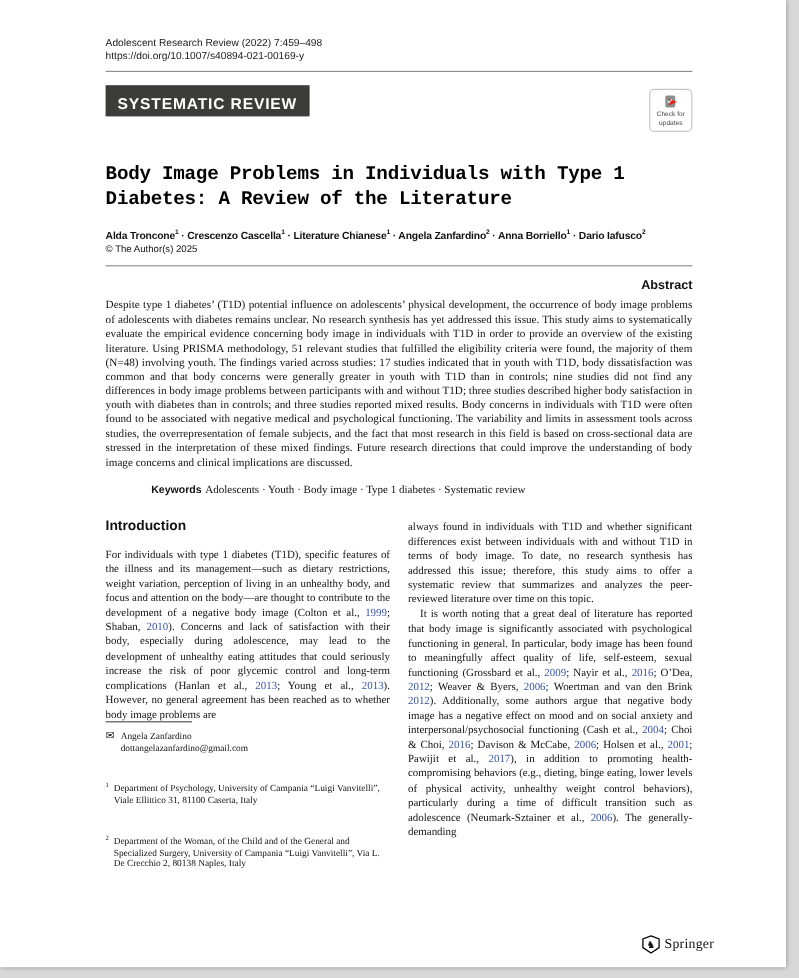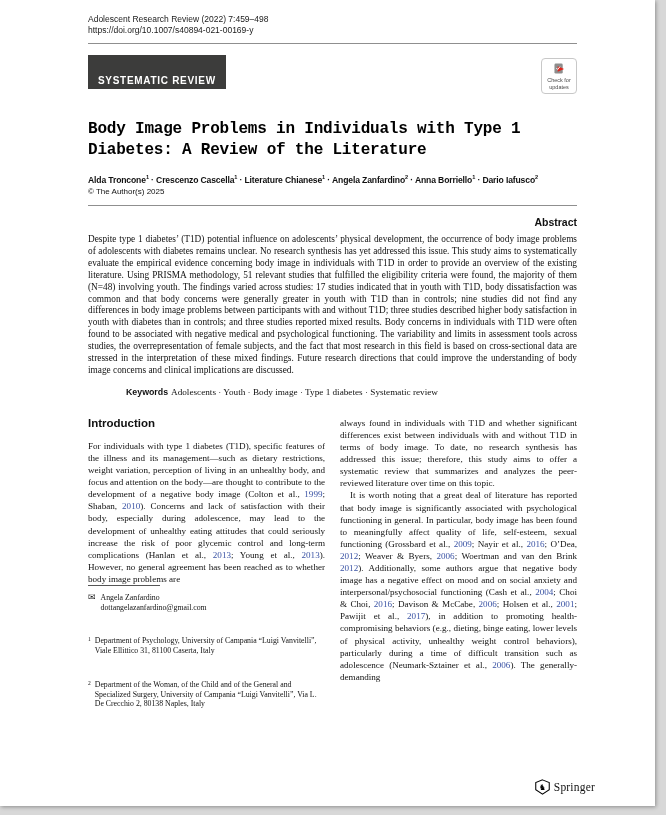--- a/index.html
+++ b/index.html
@@ -7,28 +7,28 @@
     width:666px; height:815px; overflow:hidden;
     background:var(--canvas-bg,#d8d8d8);
     font-family:"Liberation Serif",serif; color:#111;
   }
   .page {
     position:relative; width:655px; height:806px; background:var(--page-bg,#fff);
     box-shadow:1px 1px 4px rgba(0,0,0,.35);
     padding:14px 78px 0 88px;
   }
   
-  .journal-meta { font-family:"Liberation Sans",sans-serif; font-size:8.5px; line-height:11px; color:#1a1a1a; }
+  .journal-meta { font-family:"Liberation Sans",sans-serif; font-size:8.5px; line-height:11px; color:#1a1a1a;margin-top:16px; }
   .doi-link { display:block; color:#1a1a1a; text-decoration:none; }
   .rule { border:none; border-top:1px solid #8f8f8f; margin:7px 0 0; }
   .badge-row { display:flex; justify-content:space-between; align-items:flex-start; margin-top:11px; }
   .article-type {
     background:var(--badge-bg,#3c3c3b); color:var(--badge-text,#fff);
-    font-family:"Liberation Sans",sans-serif; font-size:10px; font-weight:bold;
-    letter-spacing:.7px; padding:20px 10px 3px; display:inline-block;
+    font-family:"Liberation Sans",sans-serif; font-size:13px; font-weight:bold;
+    letter-spacing:.7px; padding:8px 10px 3px; display:inline-block;
   }
   .crossmark {
     width:36px; border:1px solid #c8c8c8; border-radius:4px; background:#fff;
     display:flex; flex-direction:column; align-items:center; gap:2px;
     padding:4px 2px 3px; margin-top:3px; cursor:pointer;
   }
   .cm-text { font-family:"Liberation Sans",sans-serif; font-size:5.5px; line-height:6.5px; text-align:center; color:#4a4a4a; width:28px; }
   .title {
     font-family:Liberation Mono, monospace; font-size:16px; line-height:21px;
     letter-spacing:-.2px; font-weight:bold; color:#000; margin-top:25px;

